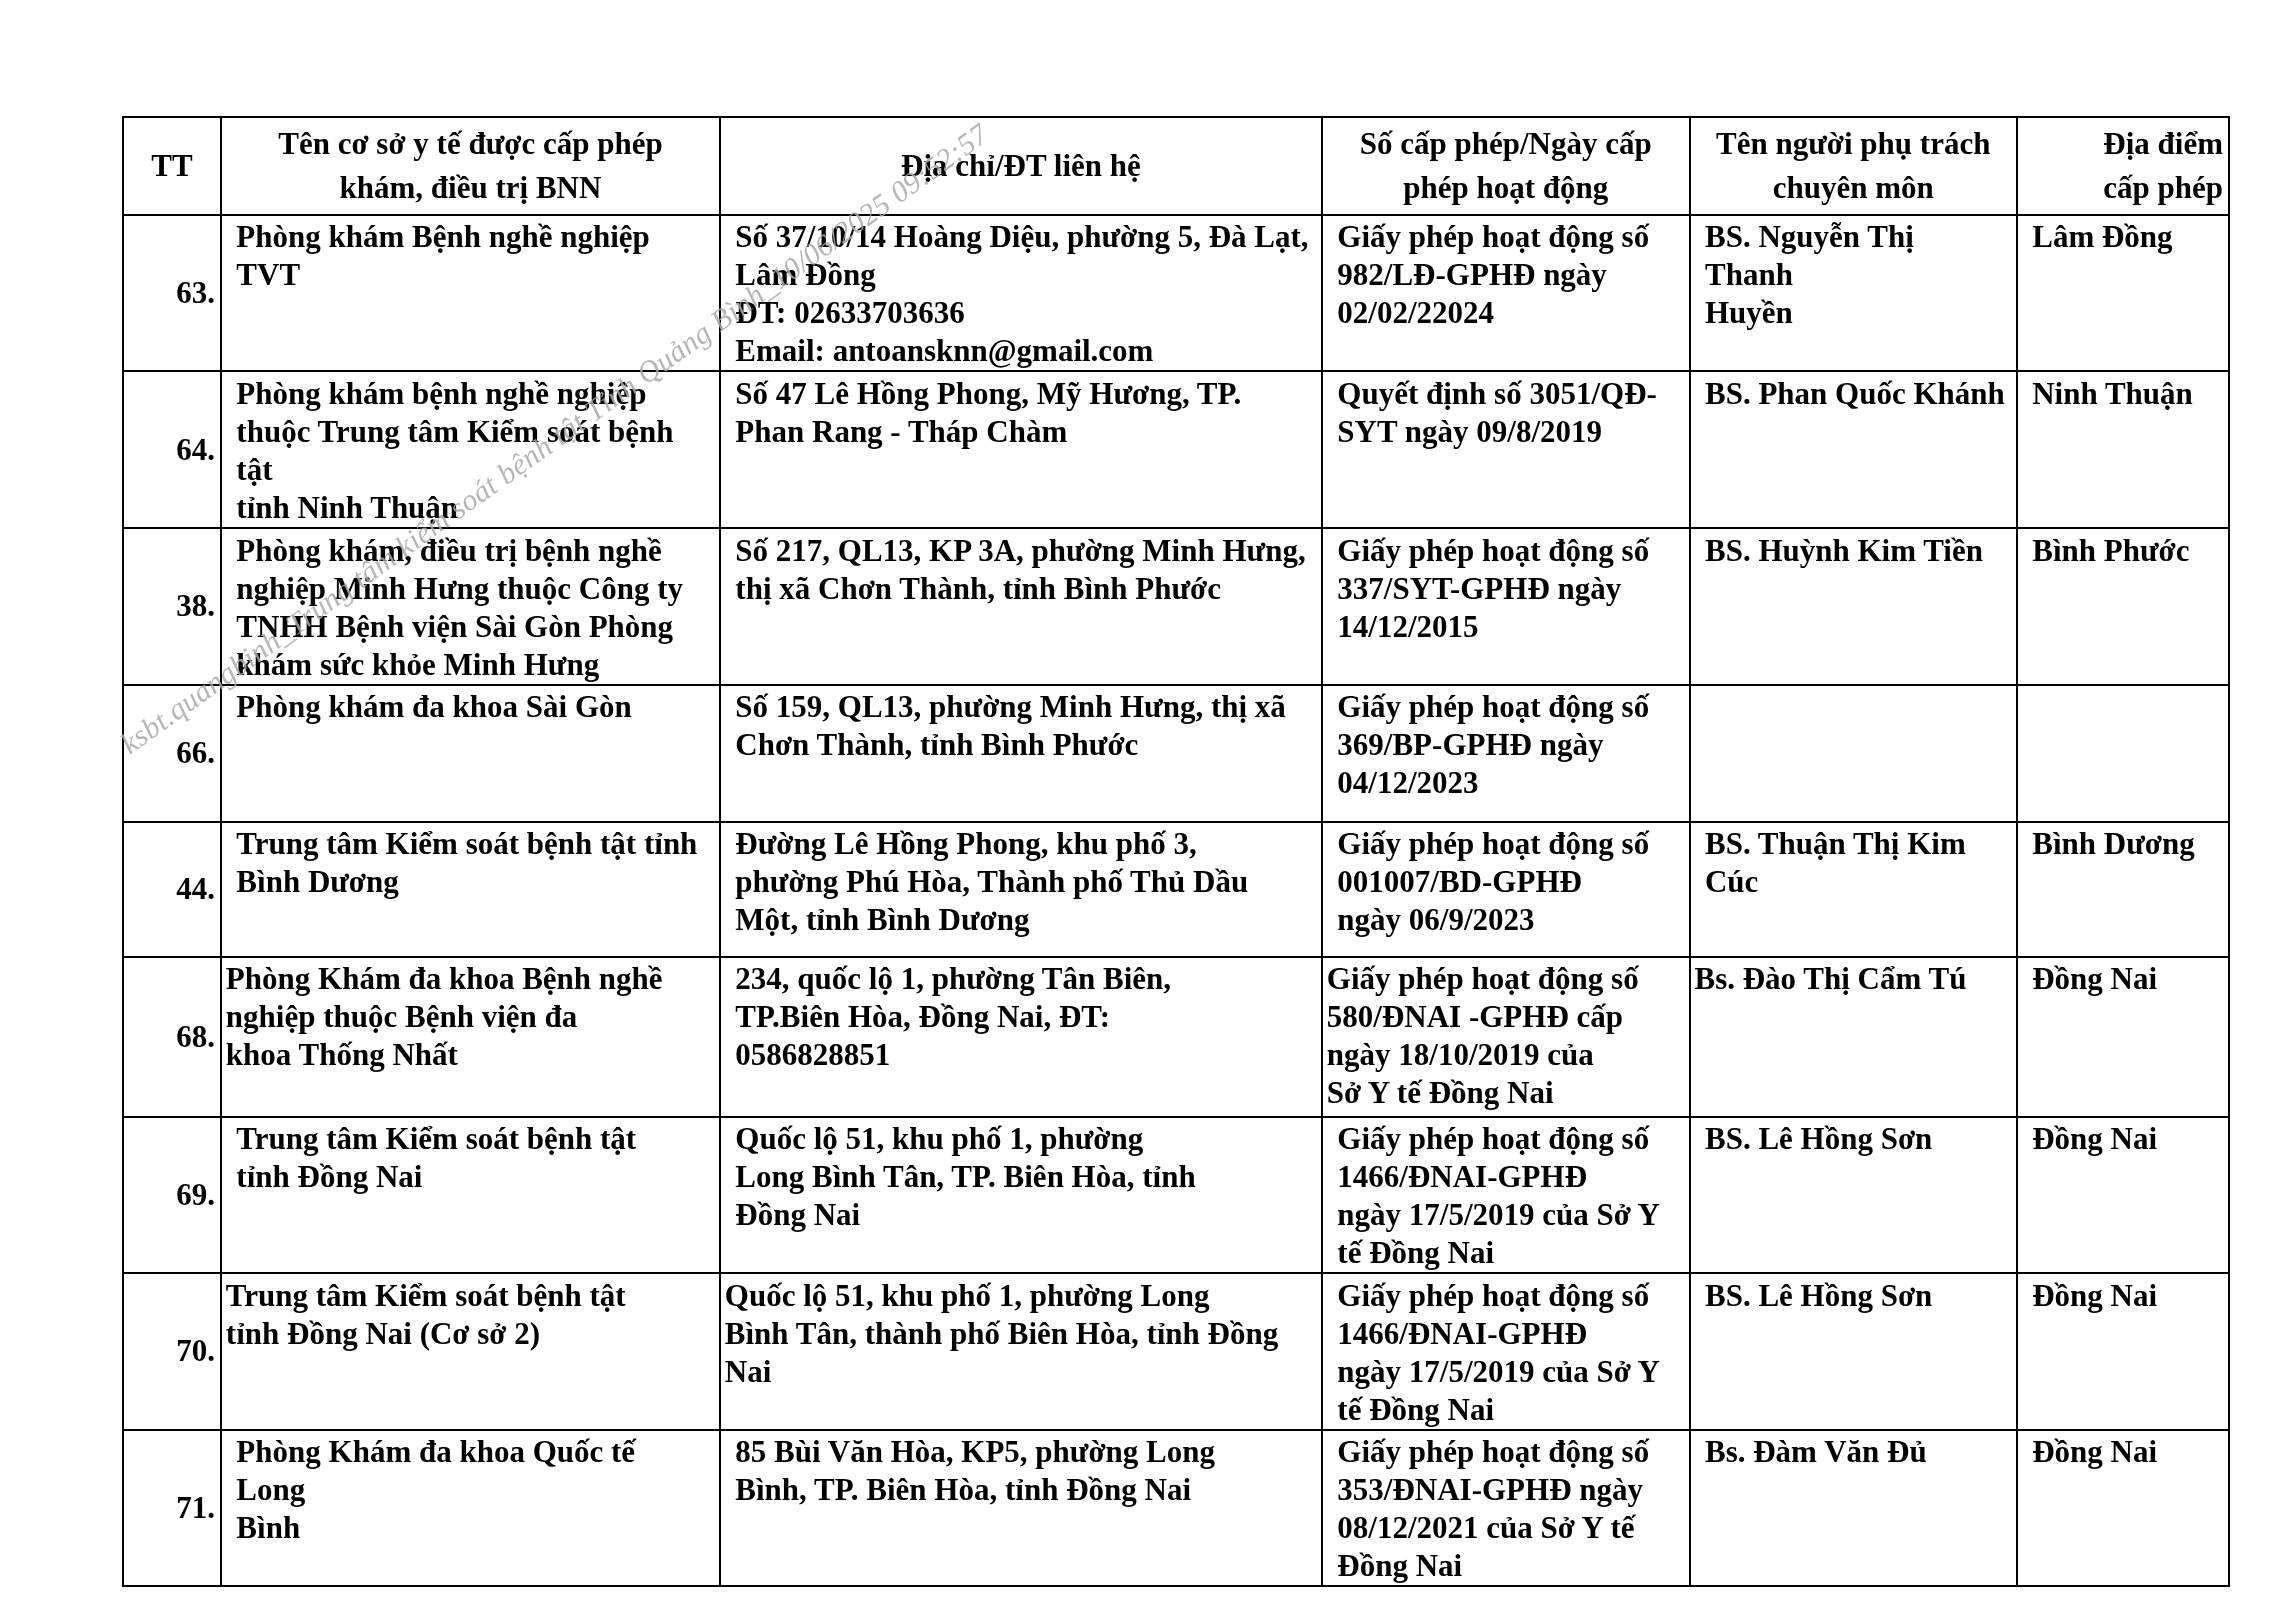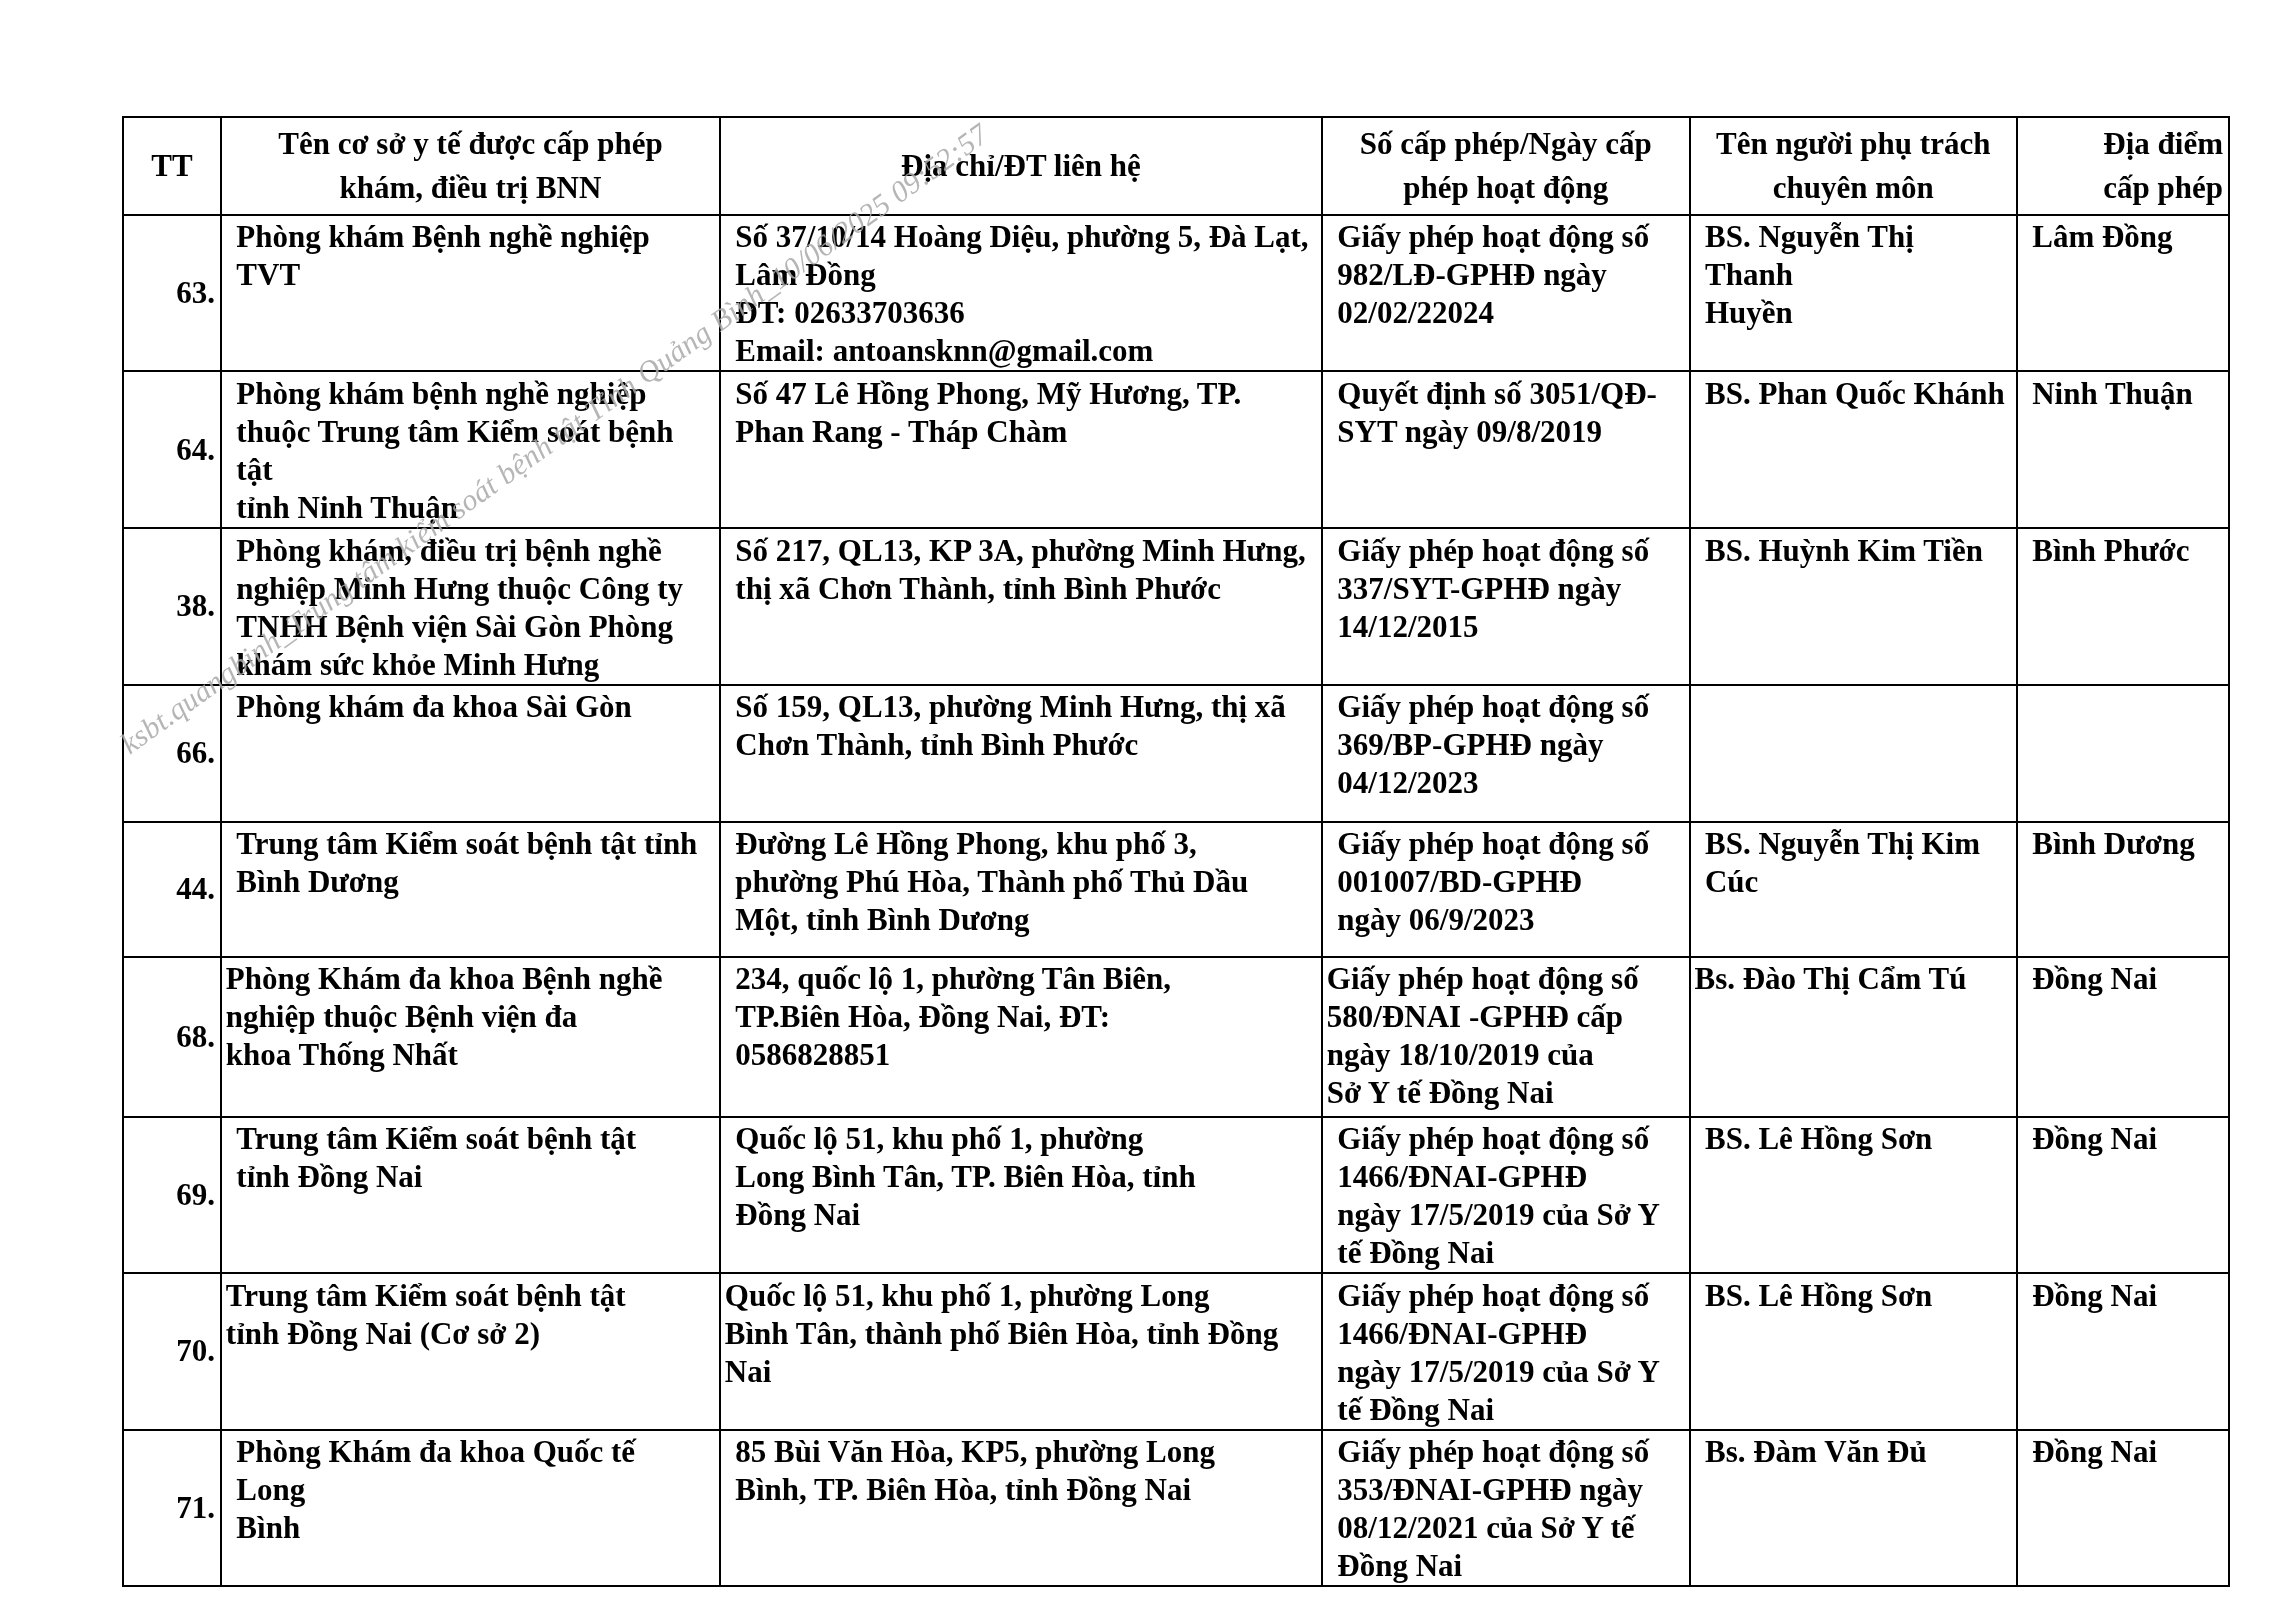--- a/index.html
+++ b/index.html
@@ -113,21 +113,21 @@
     <tr class="r67">
       <td class="tt">44.</td>
       <td class="spaced">Trung tâm Kiểm soát bệnh tật tỉnh
 Bình Dương</td>
       <td class="spaced">Đường Lê Hồng Phong, khu phố 3,
 phường Phú Hòa, Thành phố Thủ Dầu
 Một, tỉnh Bình Dương</td>
       <td>Giấy phép hoạt động số
 001007/BD-GPHĐ
 ngày 06/9/2023</td>
-      <td>BS. Nguyễn Thị Kim
+      <td>BS. Thuận Thị Kim
 Cúc</td>
       <td>Bình Dương</td>
     </tr>
 
     <tr class="r68">
       <td class="tt">68.</td>
       <td class="tight">Phòng Khám đa khoa Bệnh nghề
 nghiệp thuộc Bệnh viện đa
 khoa Thống Nhất</td>
       <td class="spaced">234, quốc lộ 1, phường Tân Biên,

